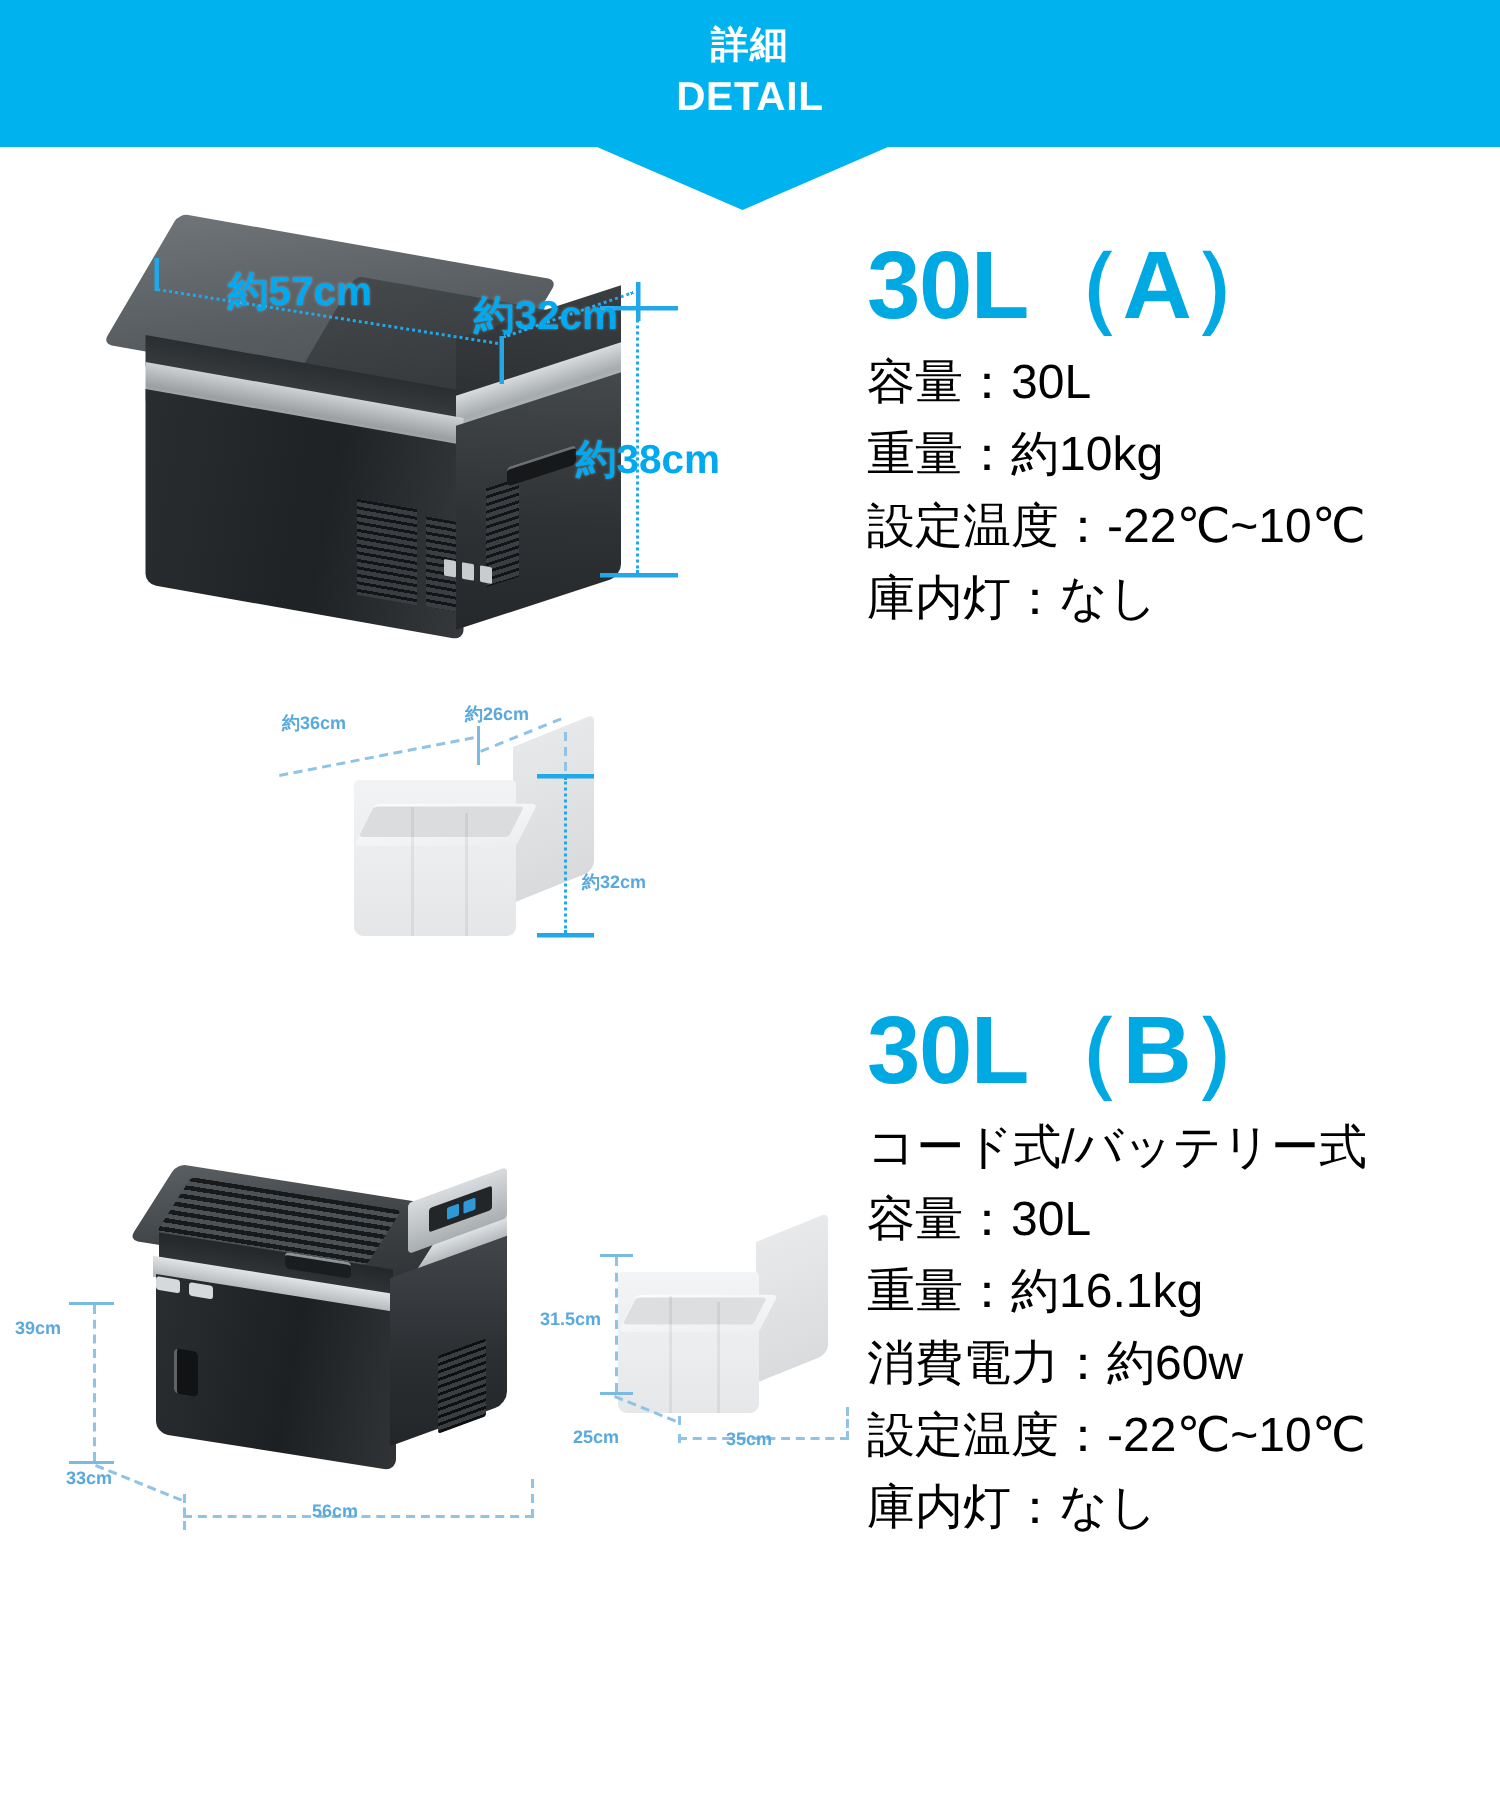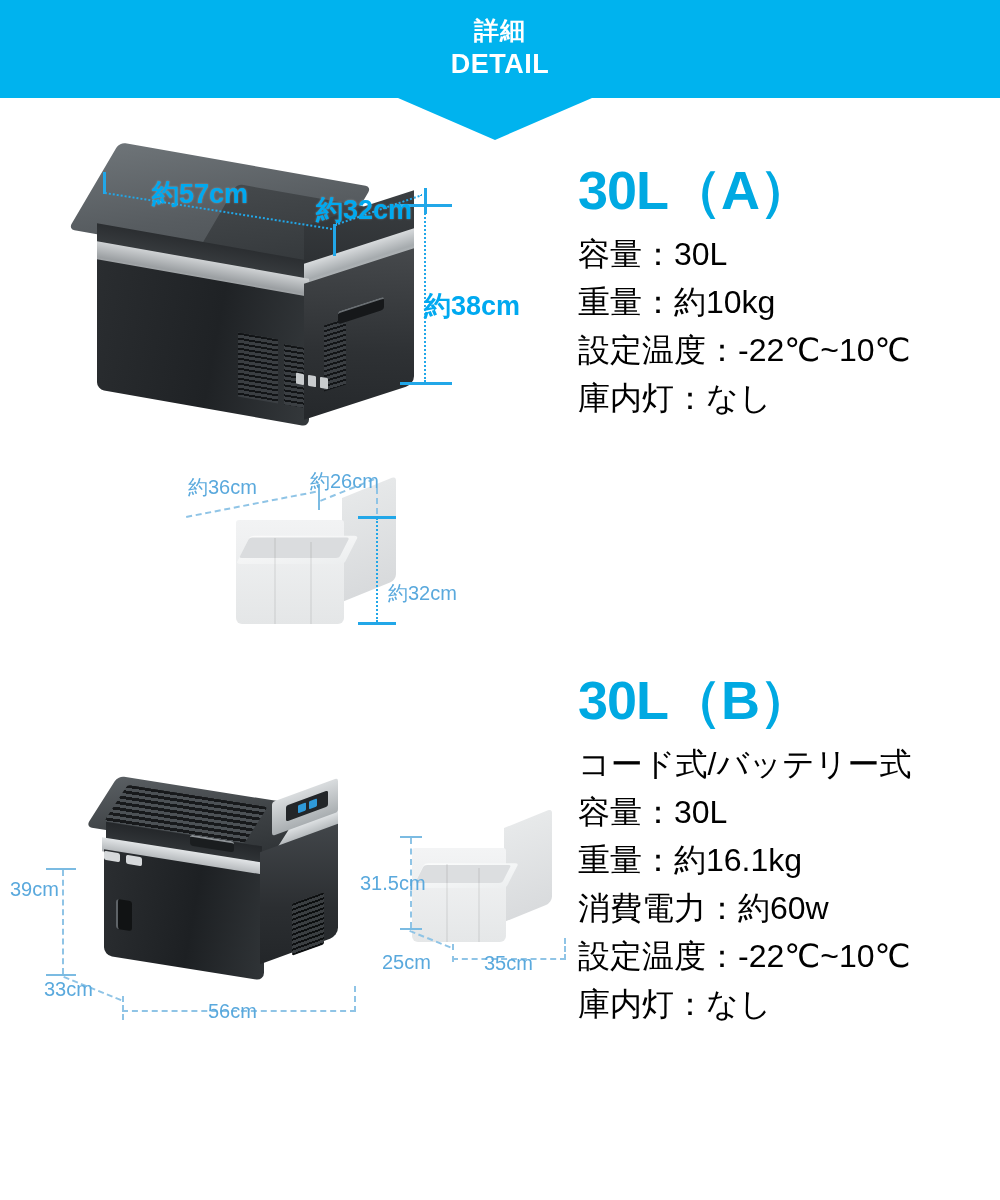--- a/index.html
+++ b/index.html
@@ -53,21 +53,21 @@
     border-top: 42px solid #00b3ee;
   }
 
   
   .spec-block { position: absolute; left: 578px; }
   .spec-a { top: 160px; }
   .spec-b { top: 670px; }
 
   .spec-title {
     color: #00a9e2;
-    font-size: 54px;
+    font-size: 64px;
     font-weight: bold;
     line-height: 60px;
     letter-spacing: -1px;
     white-space: nowrap;
   }
   .spec-list { margin-top: 10px; }
   .spec-line {
     color: #000000;
     font-size: 32px;
     line-height: 48px;
@@ -345,22 +345,22 @@
     white-space: nowrap;
     color: #00a9f0;
     font-weight: bold;
     font-size: 27px;
     text-shadow: 0 0 2px rgba(255,255,255,0.35);
   }
   .dim-sm {
     position: absolute;
     white-space: nowrap;
     color: #5aa9dd;
-    font-weight: normal;
-    font-size: 20px;
+    font-weight: bold;
+    font-size: 12px;
   }
 
   .gl { position: absolute; }
   .gl-h {
     border-top: 2px dotted #22a7e8;
   }
   .gl-v {
     border-left: 2px dotted #22a7e8;
   }
   .gl-h-lt {
@@ -410,21 +410,21 @@
   <div class="gl gl-h gl-rot" style="left:105px; top:192px; width:230px; transform: rotate(9deg);"></div>
   <div class="gl gl-solid-v" style="left:333px; top:224px; height:32px;"></div>
   <div class="gl gl-h gl-rot" style="left:335px; top:224px; width:92px; transform: rotate(-19deg);"></div>
   <div class="gl gl-solid-v" style="left:424px; top:188px; height:26px;"></div>
   <div class="gl gl-solid-h" style="left:400px; top:204px; width:52px;"></div>
   <div class="gl gl-v" style="left:424px; top:206px; height:176px;"></div>
   <div class="gl gl-solid-h" style="left:400px; top:382px; width:52px;"></div>
 
   <div class="dim" style="left:152px; top:176px;">約57cm</div>
   <div class="dim" style="left:316px; top:192px;">約32cm</div>
-  <div class="dim" style="left:424px; top:288px;">約38cm</div>
+  <div class="dim" style="left:384px; top:288px;">約38cm</div>
 
   <div class="illus box-a">
     <div class="bx-side"></div>
     <div class="bx-front"></div>
     <div class="bx-top"></div>
     <div class="bx-rim"></div>
     <div class="bx-seam" style="left:38px; top:40px; height:86px;"></div>
     <div class="bx-seam" style="left:74px; top:44px; height:82px;"></div>
   </div>
 

